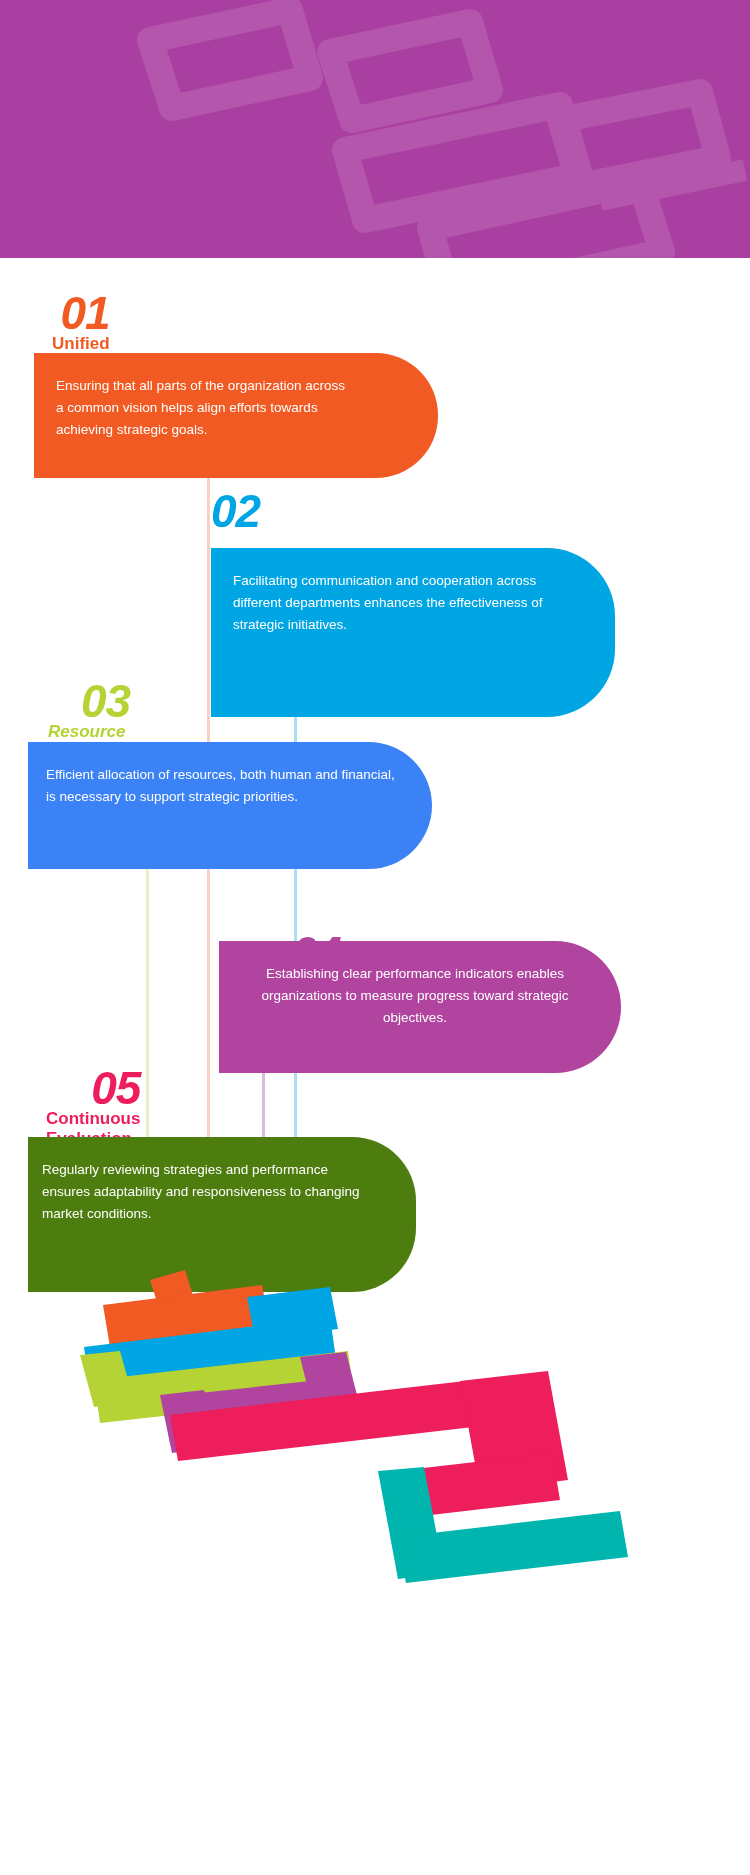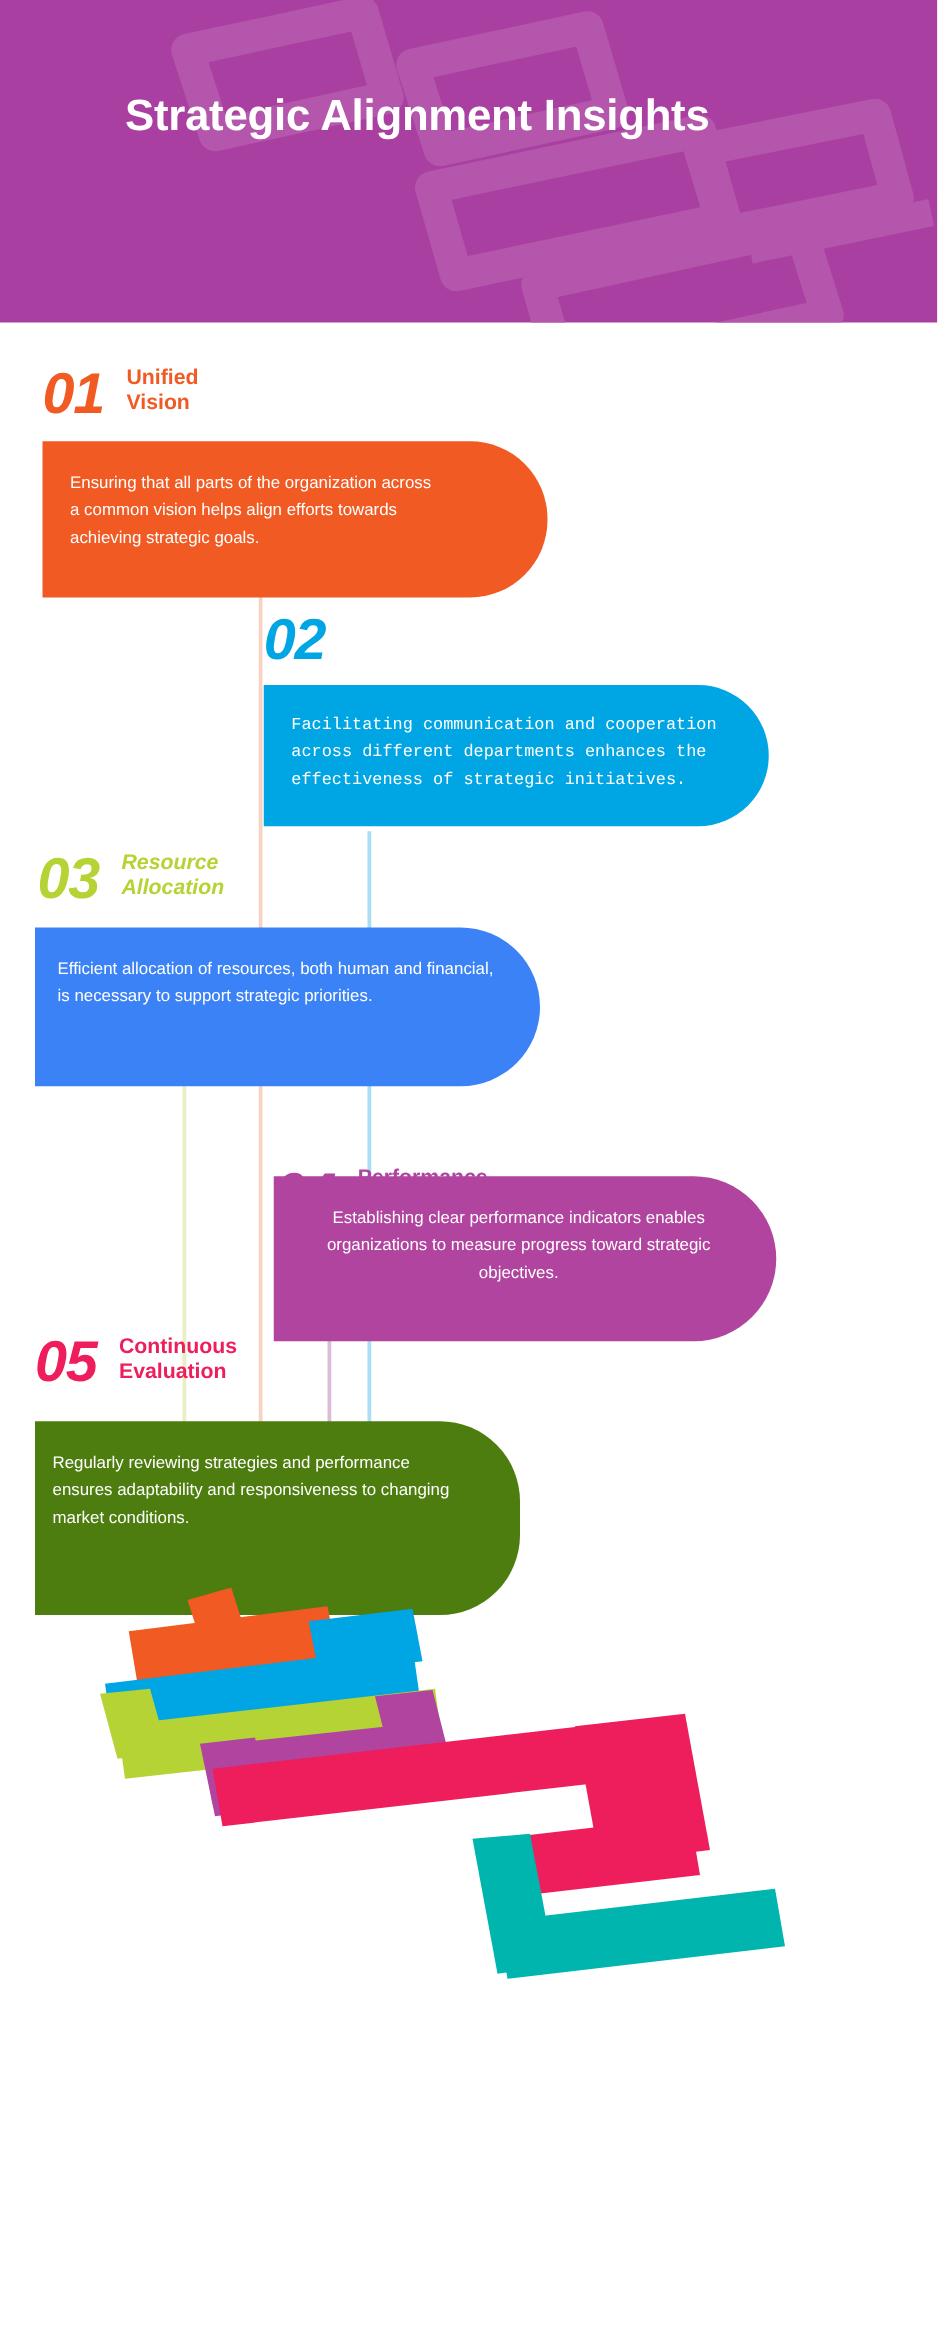--- a/index.html
+++ b/index.html
@@ -38,20 +38,21 @@
   
   .conn { position:absolute; width:3px; }
 
   
   .step { position:absolute; }
   .step-head {
     position:absolute;
     display:flex;
     align-items:flex-end;
     white-space:nowrap;
+    flex-direction:column;
   }
   .step-num {
     font-size:46px;
     font-weight:bold;
     font-style:italic;
     line-height:0.92;
     letter-spacing:-1px;
   }
   .step-title {
     font-size:17px;
@@ -86,21 +87,20 @@
         <path d="M 150 40 L 290 10 L 310 78 L 172 108 Z"></path>
         <path d="M 330 52 L 470 22 L 490 90 L 352 120 Z"></path>
         <path d="M 345 150 L 560 105 L 580 175 L 365 220 Z"></path>
         <path d="M 430 228 L 640 182 L 662 252 L 450 298 Z"></path>
         <path d="M 560 120 L 700 92 L 718 158 L 580 186 Z"></path>
       </g>
       <g fill="none" stroke="#b456ac" stroke-width="22" stroke-linejoin="round">
         <path d="M 600 200 L 745 170"></path>
       </g>
     </svg>
-    <div class="header-title">Strategic Alignment Insights</div>
   </div>
 
   <div class="conn" style="left:146px; top:860px; height:430px; background:#e7f0c2;"></div>
   <div class="conn" style="left:207px; top:470px; height:820px; background:#f8d3c4;"></div>
   <div class="conn" style="left:262px; top:1070px; height:220px; background:#dcbbd8;"></div>
   <div class="conn" style="left:294px; top:665px; height:625px; background:#aadef3;"></div>
 
   <div class="step" style="left:0; top:0;">
     <div class="step-head" style="left:34px; top:292px;">
       <span class="step-num" style="color:#f15a22;">01</span>
@@ -109,22 +109,22 @@
     <div class="step-card" style="left:34px; top:353px; width:404px; height:125px; background:#f15a22;
                 border-radius:0 62px 62px 0;">
       <div class="step-card-text" style="width:300px;">Ensuring that all parts of the organization across a common vision helps align efforts towards achieving strategic goals.</div>
     </div>
   </div>
 
   <div class="step" style="left:0; top:0;">
     <div class="step-head" style="left:211px; top:490px;">
       <span class="step-num" style="color:#00a5e3;">02</span>
     </div>
-    <div class="step-card" style="left:211px; top:548px; width:404px; height:113px; background:#00a5e3;
-                border-radius:0 68px 68px 0;font-family:Liberation Mono, monospace;">
+    <div class="step-card" style="left:211px; top:548px; width:404px; height:169px; background:#00a5e3;
+                border-radius:0 68px 68px 0;">
       <div class="step-card-text" style="width:350px;">Facilitating communication and cooperation across different departments enhances the effectiveness of strategic initiatives.</div>
     </div>
   </div>
 
   <div class="step" style="left:0; top:0;">
     <div class="step-head" style="left:30px; top:680px;justify-content:center;">
       <span class="step-num" style="color:#b5d334;">03</span>
       <span class="step-title" style="color:#b5d334; margin-left:18px; max-width:280px;font-style:italic;">Resource Allocation</span>
     </div>
     <div class="step-card" style="left:28px; top:742px; width:404px; height:127px; background:#3b82f6;

